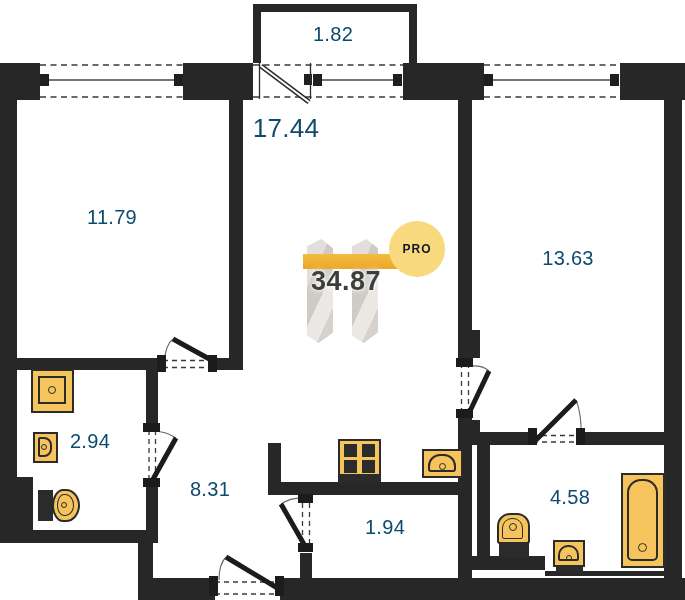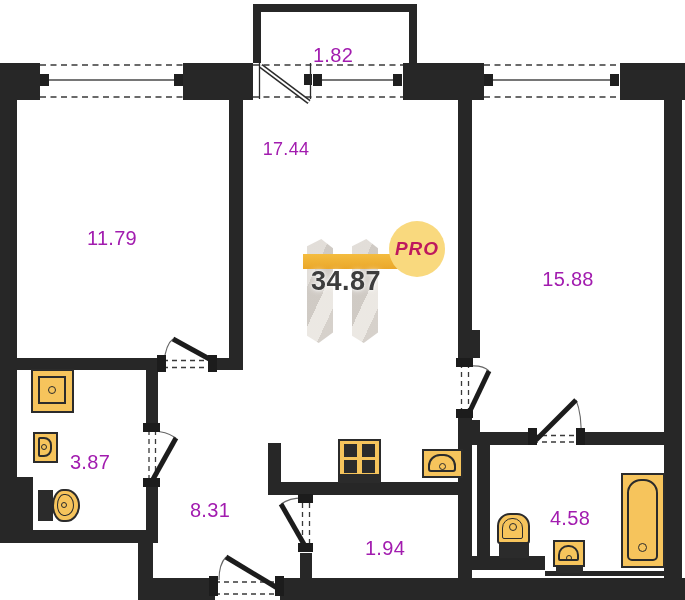--- a/index.html
+++ b/index.html
@@ -1,36 +1,36 @@
 <!DOCTYPE html>
 <html><head>
 <meta charset="utf-8">
 <style>
   html,body{margin:0;padding:0;background:#fff;}
   #plan{position:relative;width:685px;height:600px;background:#fff;overflow:hidden;
         font-family:"Liberation Sans",sans-serif;}
   .w{position:absolute;background:#272727;}
-  .lbl{position:absolute;transform:translate(-50%,-50%);font-size:20px;color:#a21caf;
-       white-space:nowrap;letter-spacing:.3px;margin-top:21px;}
+  .lbl{position:absolute;transform:translate(-50%,-50%);font-size:20px;color:#0c4a6e;
+       white-space:nowrap;letter-spacing:.3px;}
   svg.overlay{position:absolute;left:0;top:0;}
   
   .fx{position:absolute;background:#f6c45c;border:2.5px solid #2b2b2b;box-sizing:border-box;}
   .fx .inner{position:absolute;border:2px solid #2b2b2b;box-sizing:border-box;}
   .fx .dot{position:absolute;border:1.5px solid #2b2b2b;border-radius:50%;box-sizing:border-box;}
   .dark{position:absolute;background:#2b2b2b;}
   
   #wm{position:absolute;left:0;top:0;}
   .hbar{position:absolute;width:26px;height:104px;opacity:.85;
         background:linear-gradient(115deg,#ddd8d2 0 30%,#c7c1ba 30% 55%,#e8e4de 55% 78%,#cfc9c2 78%);
         clip-path:polygon(0 7%,55% 0,100% 9%,100% 90%,45% 100%,0 93%);}
   .ybar{position:absolute;left:303px;top:254px;width:114px;height:15px;
         background:linear-gradient(180deg,#f4bc3f,#eaa72a);}
   .ycircle{position:absolute;left:389px;top:221px;width:56px;height:56px;border-radius:50%;
         background:#f9d97e;display:flex;align-items:center;justify-content:center;}
-  .pro{font-size:19px;font-weight:bold;color:#be185d;letter-spacing:1px;font-style:italic;}
+  .pro{font-size:12px;font-weight:bold;color:#0f172a;letter-spacing:1px;}
   .area-big{position:absolute;left:311px;top:266px;font-size:27px;font-weight:bold;color:#3d3d3d;
         text-shadow:0 0 3px #fff,0 0 6px #fff;letter-spacing:.5px;}
 </style>
 </head>
 <body>
 
 <div id="plan">
 
   <div id="wm">
     <div class="hbar" style="left:307px;top:239px;"></div>
@@ -178,21 +178,21 @@
     <div class="inner" style="left:3px;top:3px;width:21px;height:16px;border-radius:10px 10px 2px 2px"></div>
     <div class="dot" style="left:11px;top:13px;width:6px;height:6px"></div>
   </div>
   <div class="dark" style="left:556px;top:565px;width:27px;height:8px"></div>
   <div class="fx" style="left:621px;top:473px;width:44px;height:95px">
     <div class="inner" style="left:4px;top:4px;width:31px;height:82px;border-radius:14px 14px 5px 5px"></div>
     <div class="dot" style="left:15px;top:68px;width:9px;height:9px"></div>
   </div>
 
   <div class="lbl" style="left:333px;top:34px">1.82</div>
-  <div class="lbl" style="left:286px;top:128px;font-size:18px">17.44</div>
+  <div class="lbl" style="left:286px;top:128px;font-size:26px">17.44</div>
   <div class="lbl" style="left:112px;top:217px">11.79</div>
-  <div class="lbl" style="left:568px;top:258px">15.88</div>
-  <div class="lbl" style="left:90px;top:441px">3.87</div>
+  <div class="lbl" style="left:568px;top:258px">13.63</div>
+  <div class="lbl" style="left:90px;top:441px">2.94</div>
   <div class="lbl" style="left:210px;top:489px">8.31</div>
   <div class="lbl" style="left:385px;top:527px">1.94</div>
   <div class="lbl" style="left:570px;top:497px">4.58</div>
 
 </div>
 
 </body></html>

